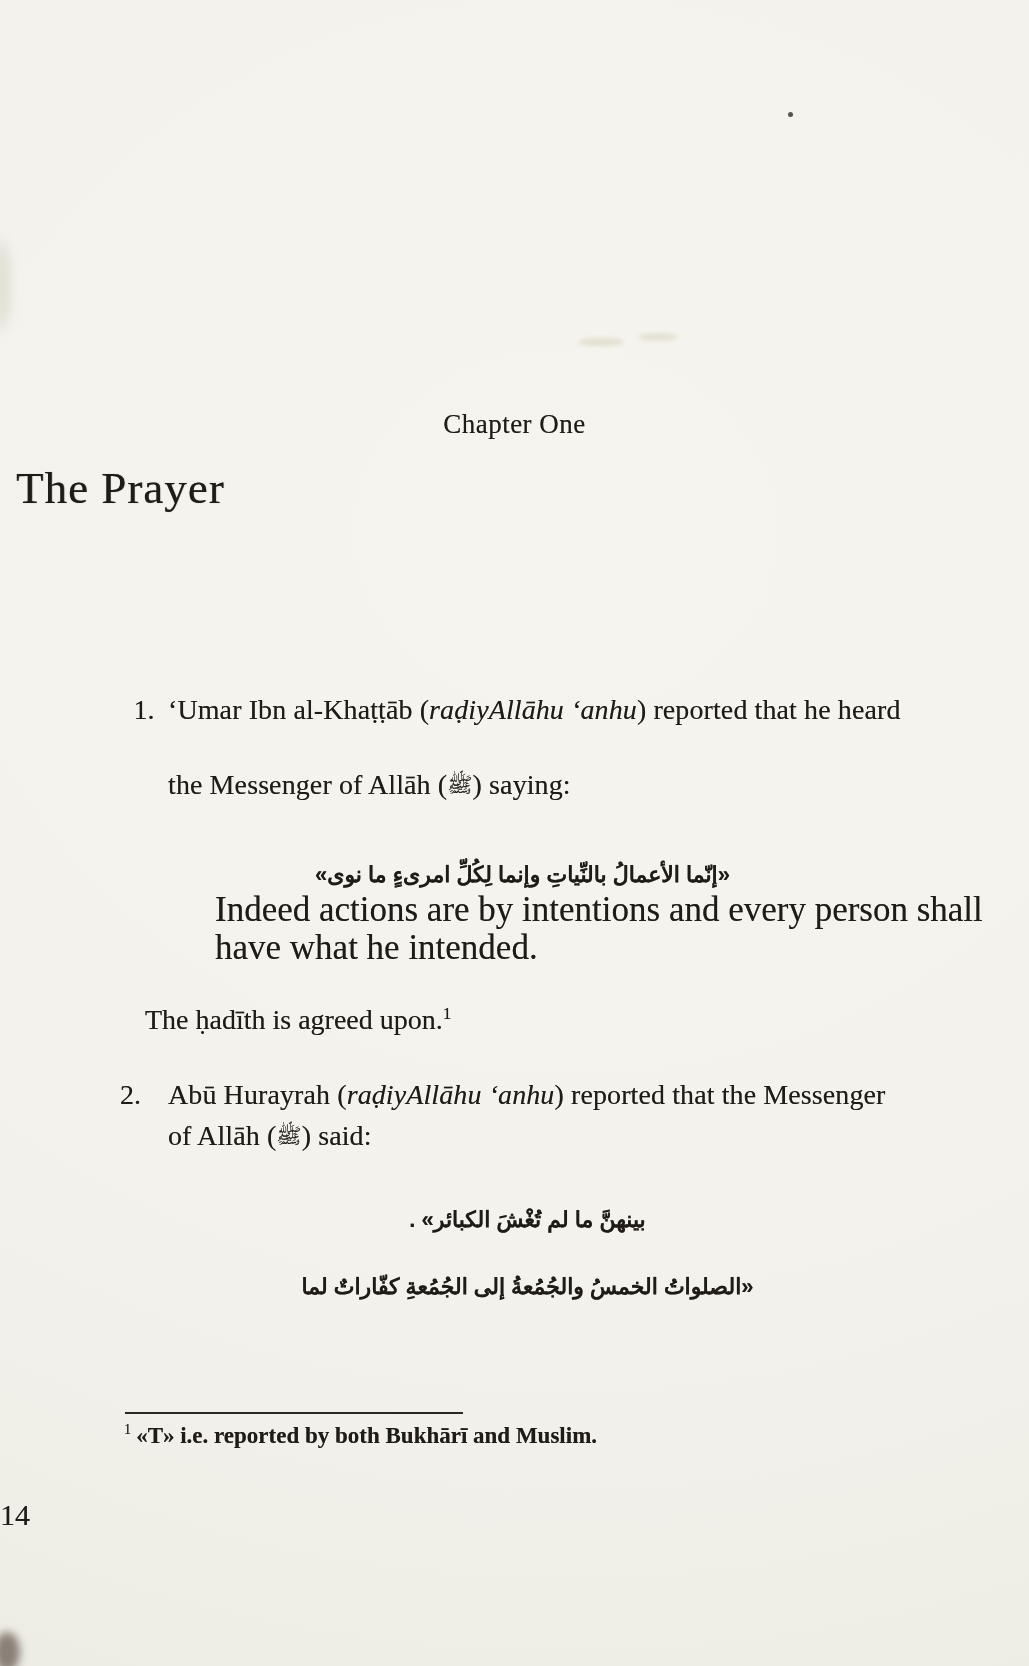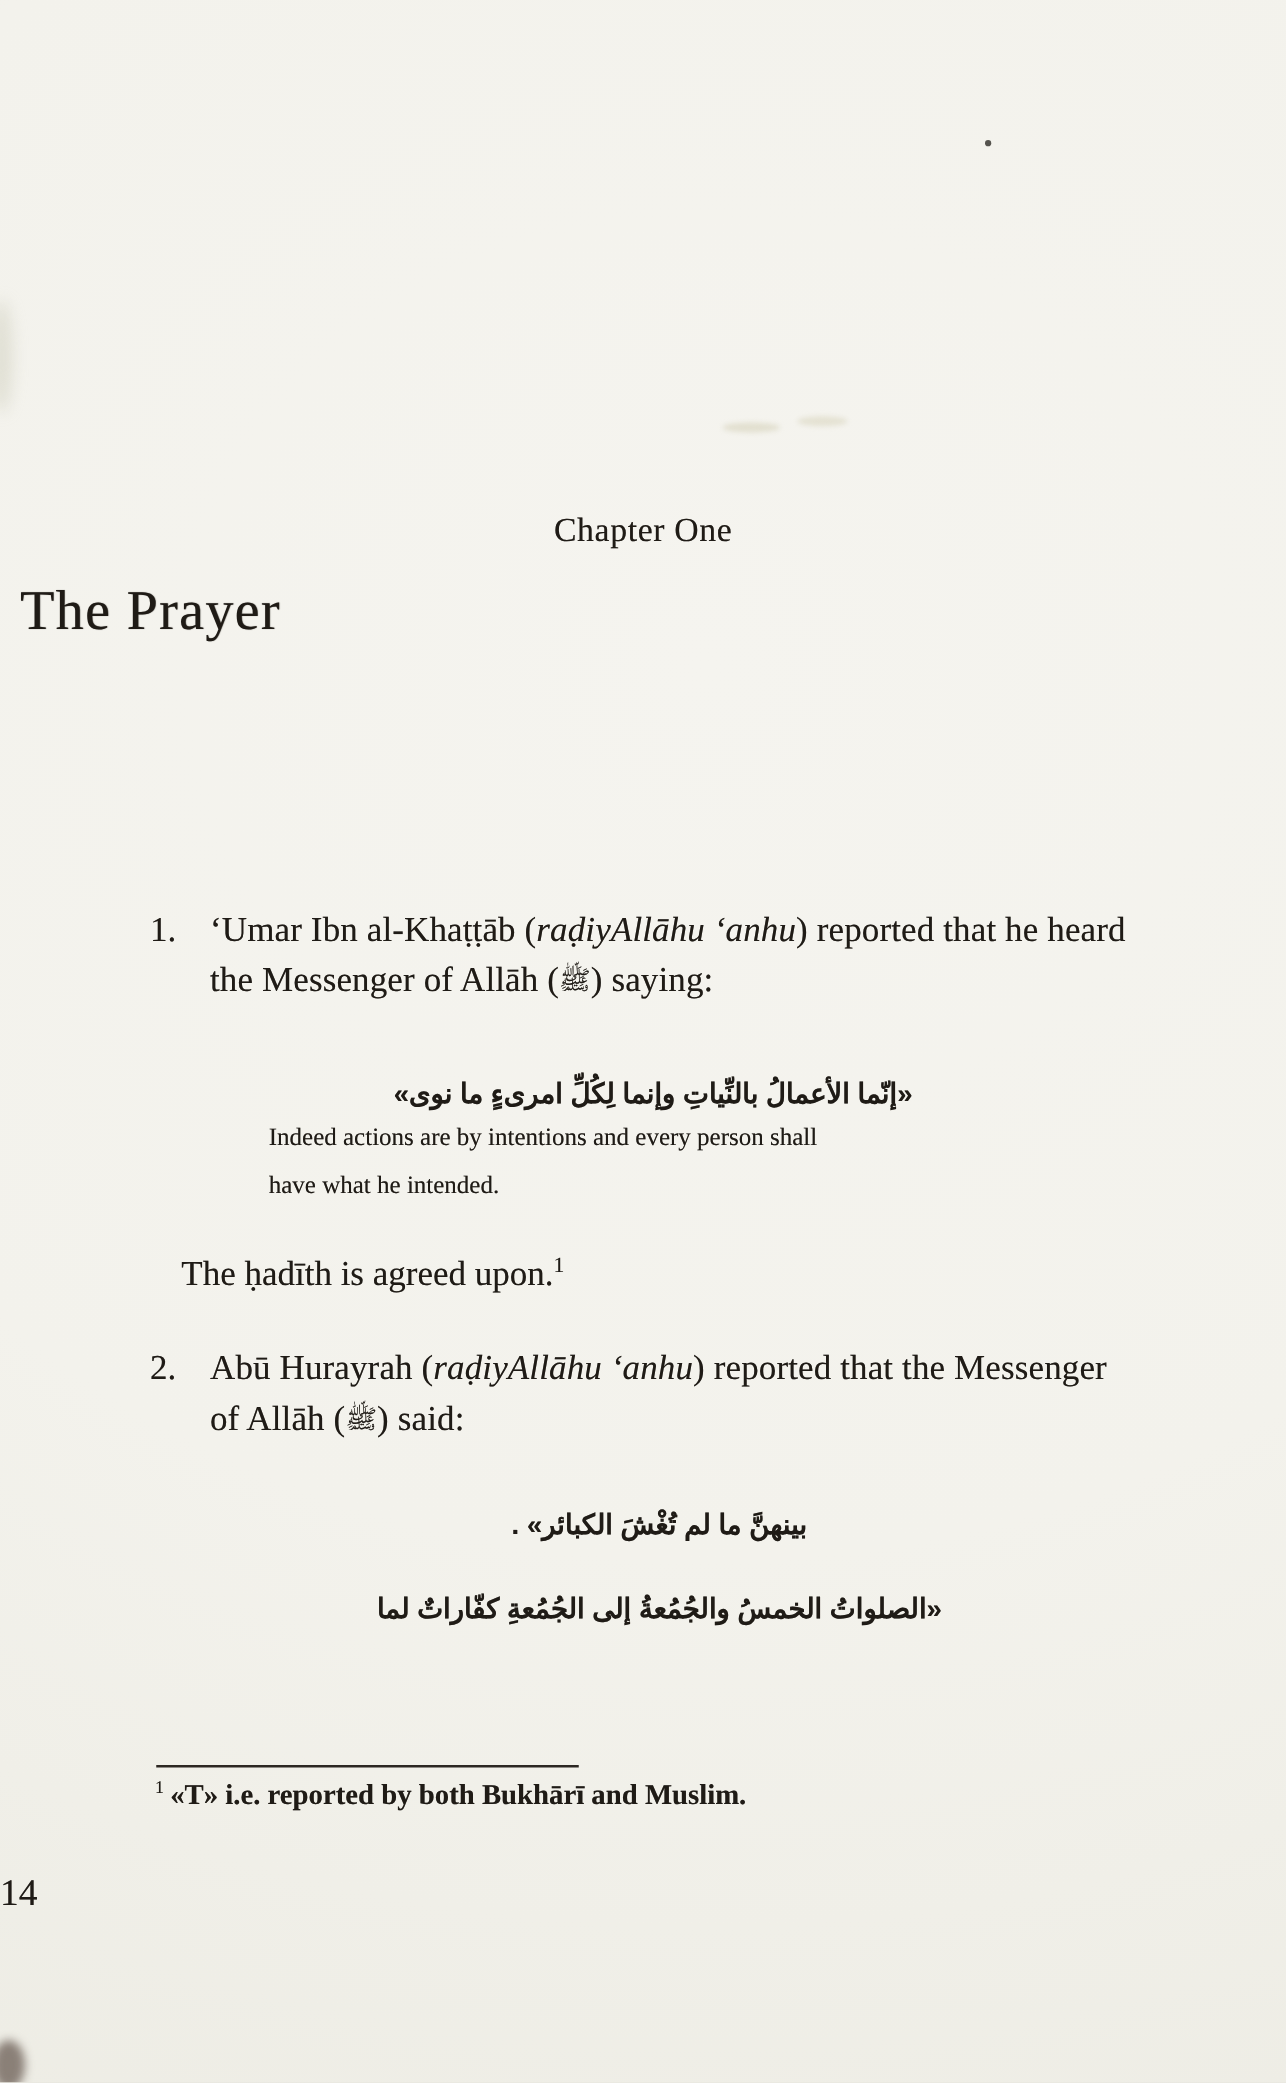--- a/index.html
+++ b/index.html
@@ -27,21 +27,21 @@
     font-size: 45px; font-weight: 400;
     margin: 16px; letter-spacing: 1px;
     text-shadow: 0.4px 0.4px 0.7px rgba(31,27,22,0.65);
   }
 
   
   .bodyline {
     position: absolute; white-space: nowrap;
     font-size: 28px; letter-spacing: 0.1px;
   }
-  .h1-l1 { top: 729px; left: 120px; }
+  .h1-l1 { top: 694px; left: 120px; text-align: center; }
   .h1-l2 { top: 769px; left: 168px; }
   .h2-l1 { top: 1079px; left: 120px; }
   .h2-l2 { top: 1120px; left: 168px; text-align: right; }
 
   .num { display: inline-block; width: 48px; }
   .honorific { font-style: italic; }
   .salawat {
     font-family: "DejaVu Sans", sans-serif;
     font-size: 21px; line-height: 1;
     display: inline-block; transform: translateY(-2px);
@@ -56,21 +56,21 @@
     font-size: 22px;
     margin-top: 23px;
   }
   .arabic-1 { top: 839px; left: 150px; width: 745px; }
   .arabic-2 { top: 1163px; left: 130px; width: 795px; line-height: 67px; }
   .arabic .aline { display: block; }
 
   
   .translation {
     position: absolute; top: 891px; left: 215px;
-    font-size: 20px; line-height: 38px;
+    font-size: 35px; line-height: 38px;
   }
 
   
   .grading {
     position: absolute; top: 1004px; left: 145px;
     font-size: 28px;
   }
   .grading sup, .footnote sup {
     font-size: 0.62em; vertical-align: super; line-height: 0;
   }

